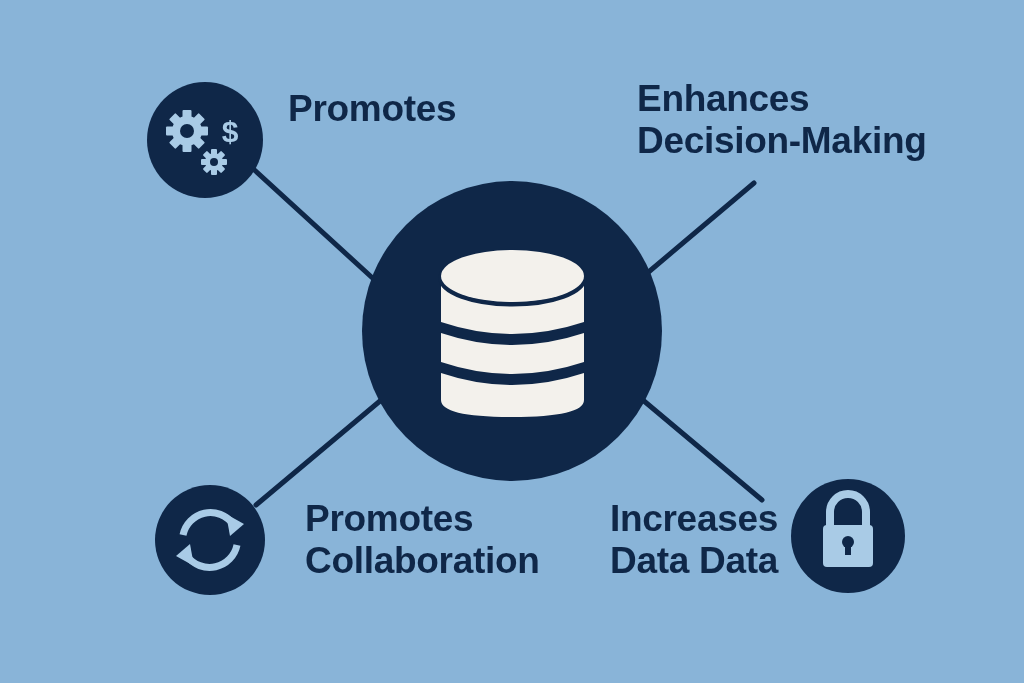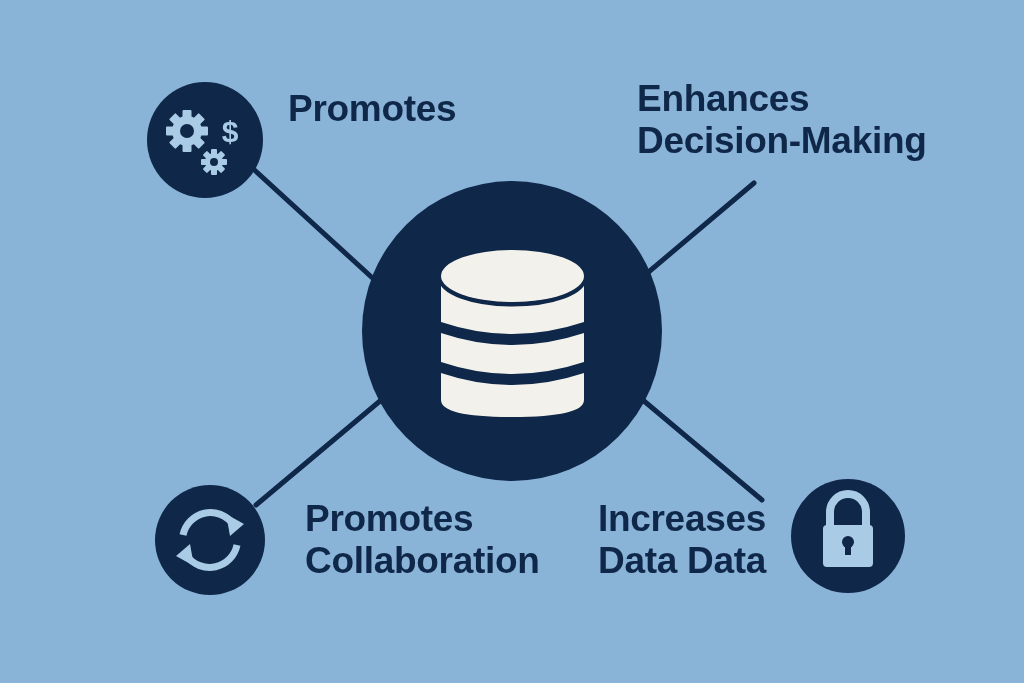--- a/index.html
+++ b/index.html
@@ -105,17 +105,17 @@
   <div class="label" style="left:637px; top:78px;">
     <span>Enhances</span>
     <span>Decision-Making</span>
   </div>
 
   <div class="label" style="left:293px; top:498px;margin-left:12px;">
     <span>Promotes</span>
     <span>Collaboration</span>
   </div>
 
-  <div class="label right" style="right:258px; top:498px;">
+  <div class="label right" style="right:246px; top:498px;">
     <span>Increases</span>
     <span>Data Data</span>
   </div>
 </div>
 
 </body></html>

